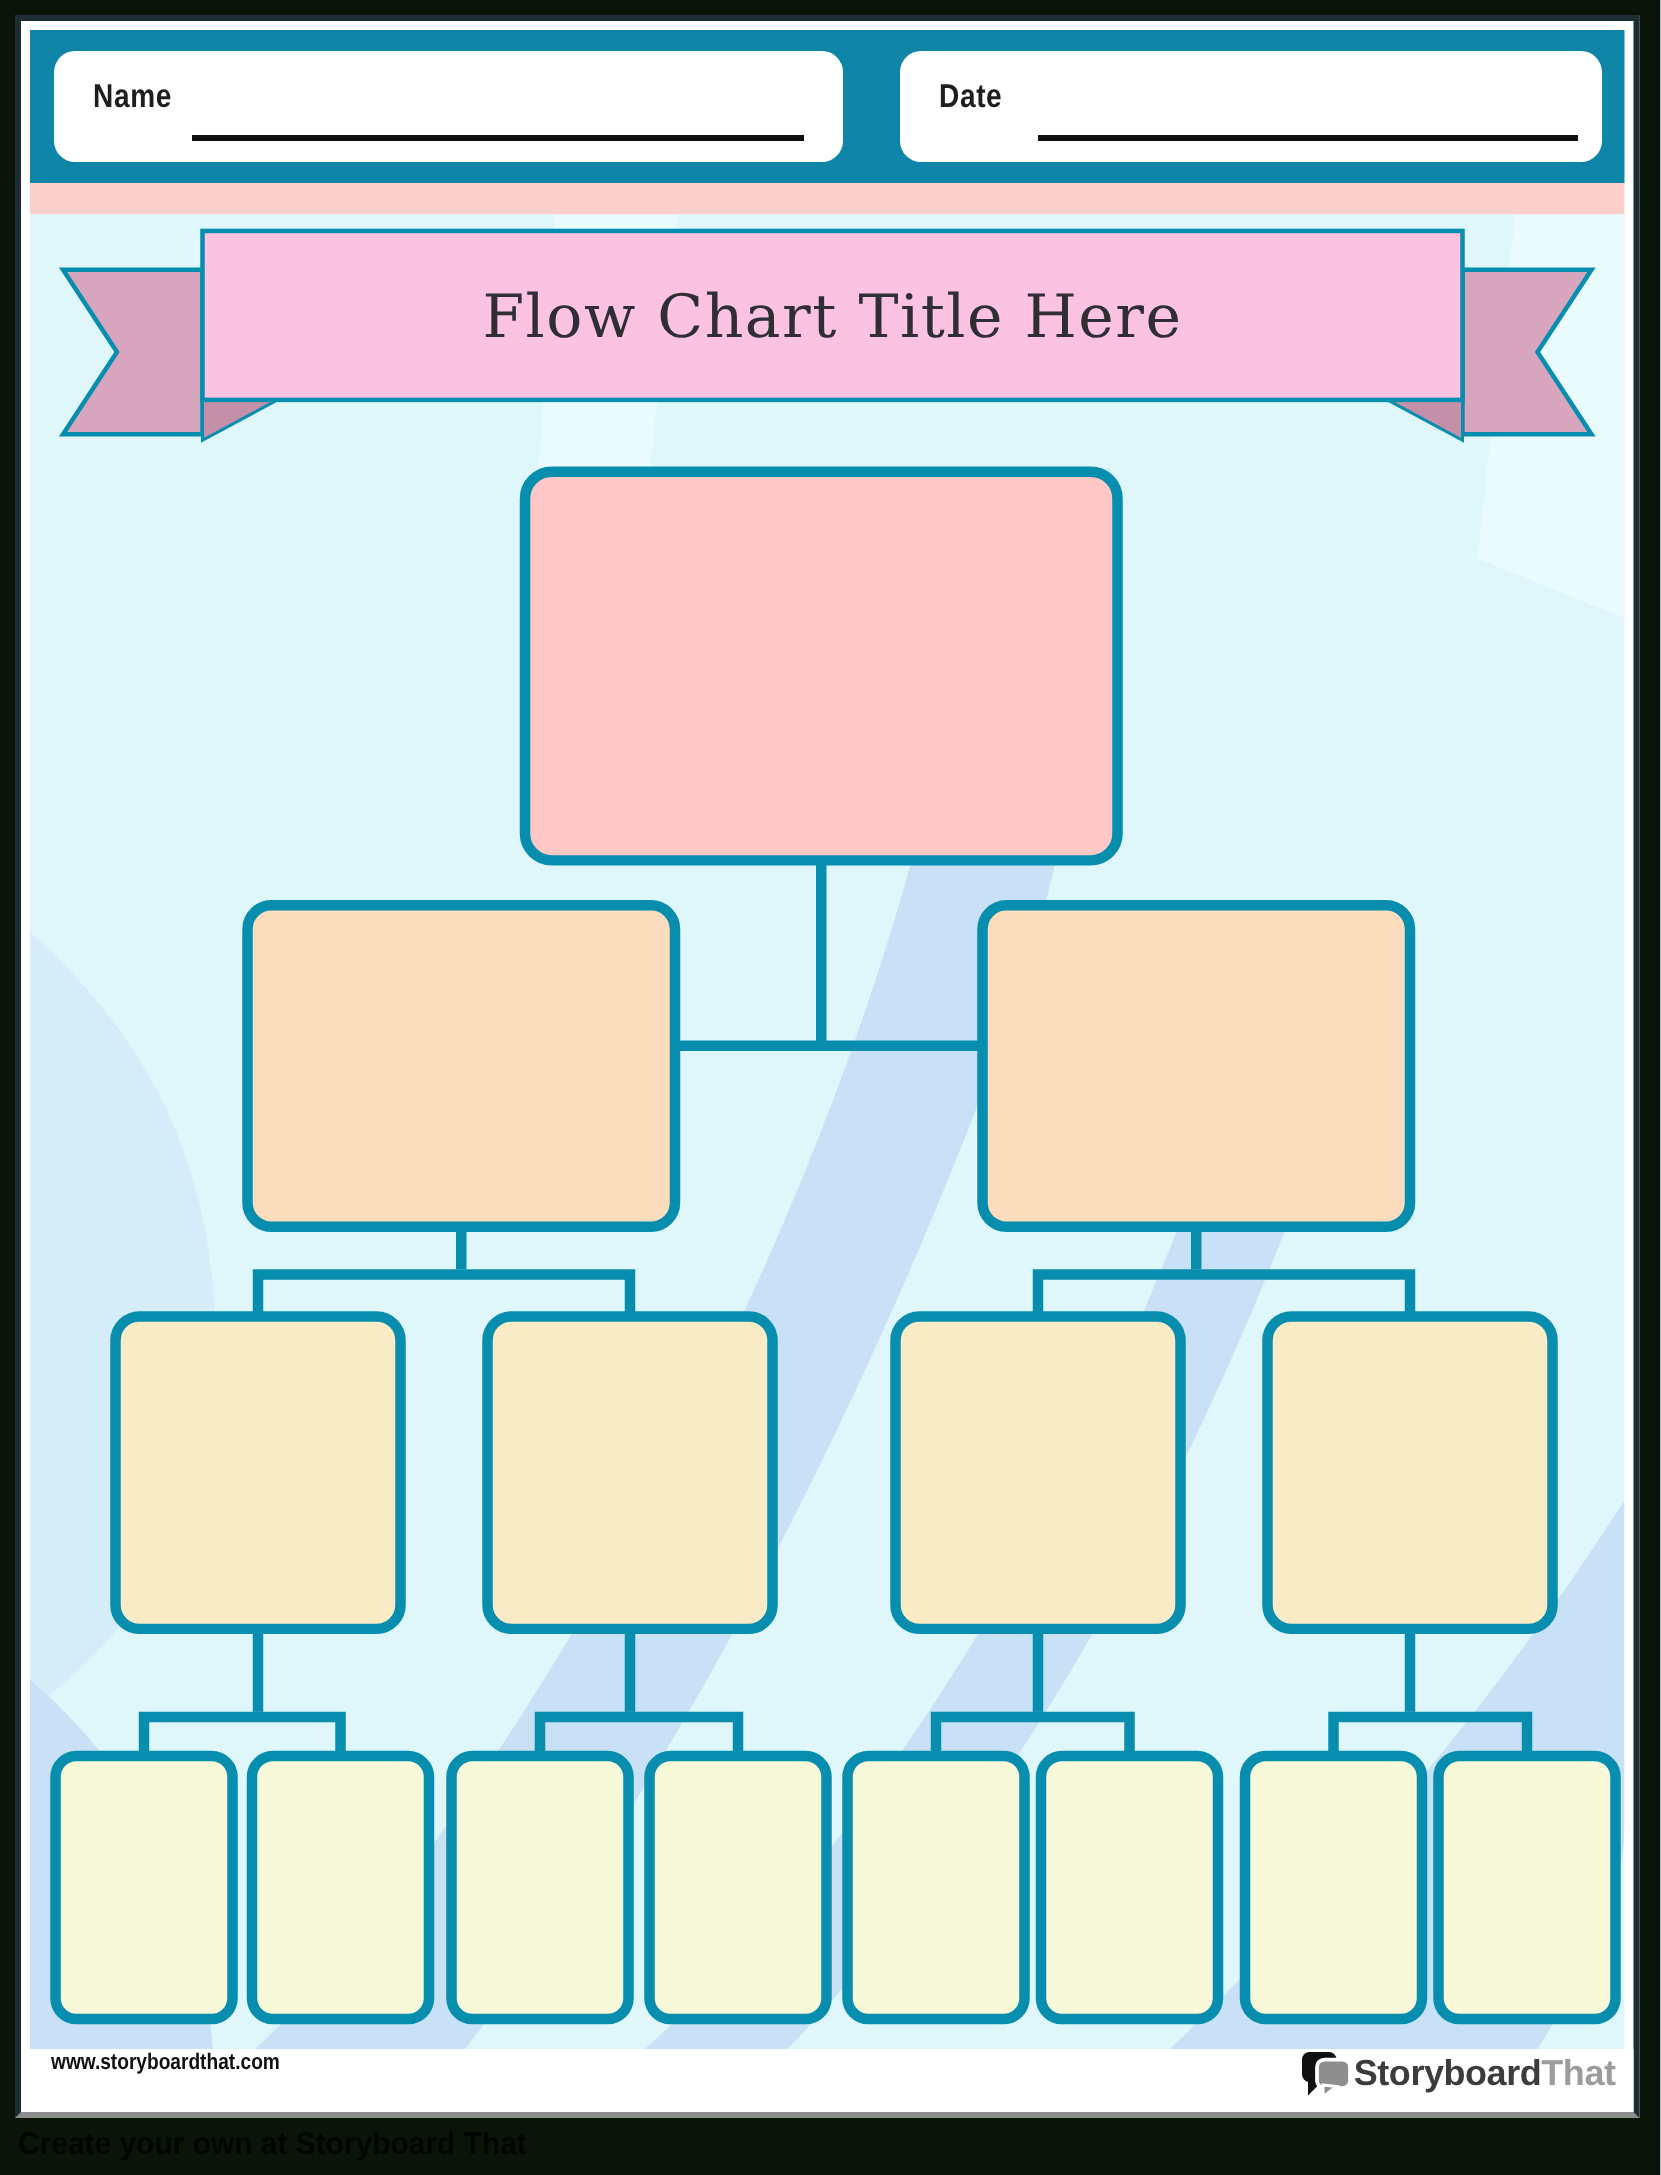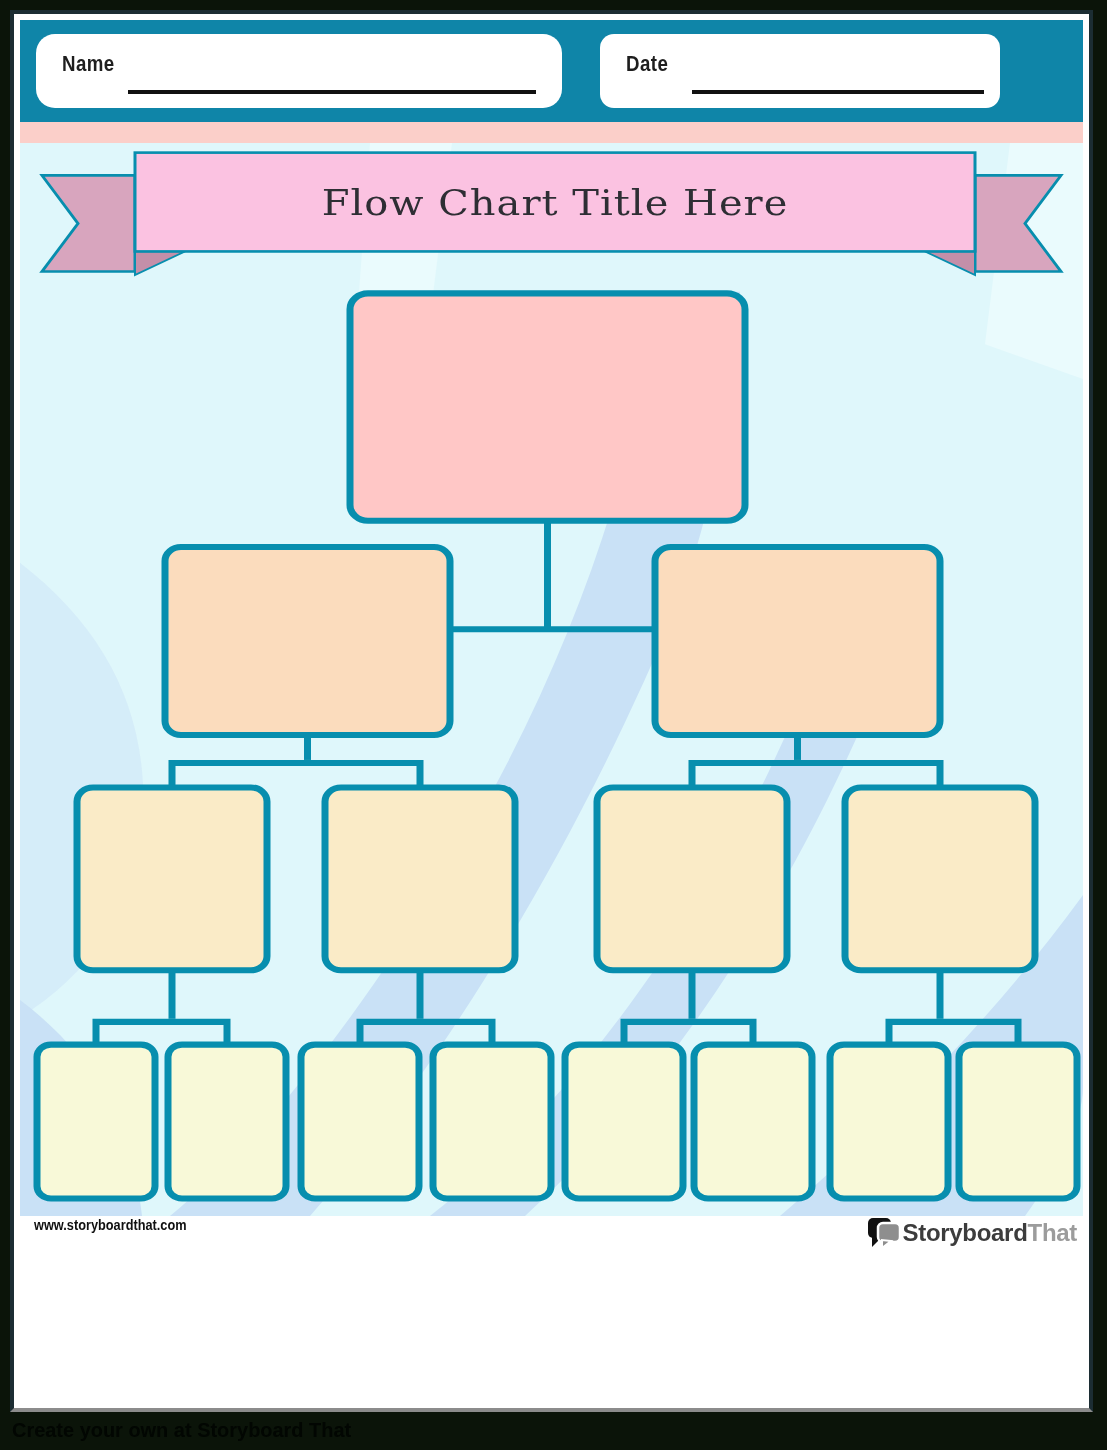--- a/index.html
+++ b/index.html
@@ -2,29 +2,29 @@
 <html><head>
 <meta charset="utf-8">
 <style>
   html,body{margin:0;padding:0;}
   body{width:1107px;height:1450px;overflow:hidden;font-family:"Liberation Sans",sans-serif;}
   .stage{position:relative;width:1107px;height:1450px;background:#0B1409;}
   .page{position:absolute;left:10px;top:10px;width:1083px;height:1402px;background:#ffffff;
         border:4px solid #1C2D33;border-bottom-color:#8C8C8C;box-sizing:border-box;}
   .header-bar{position:relative;margin:6px 6px 0 6px;height:102px;background:#0F85A8;}
   .field-box{position:absolute;top:14px;height:74px;background:#ffffff;border-radius:14px;}
-  .name-box{left:16px;width:526px;border-radius:19px;}
-  .date-box{left:580px;width:400px;}
+  .name-box{left:16px;width:526px;}
+  .date-box{left:580px;width:468px;}
   .field-label{position:absolute;left:26px;top:17px;font-size:22px;font-weight:700;color:#1E1E1E;
                display:inline-block;transform:scaleX(.85);transform-origin:0 50%;letter-spacing:.5px;}
   .write-line{position:absolute;left:92px;bottom:14px;height:4px;background:#111;}
   .name-box .write-line{right:26px;}
   .date-box .write-line{right:16px;}
   .pink-strip{margin:0 6px;height:21px;background:#FBCFC9;}
-  .content{position:relative;margin:0 6px;height:1073px;background:#DFF7FB;overflow:hidden;}
+  .content{position:relative;margin:0 6px;height:1223px;background:#DFF7FB;overflow:hidden;}
   .content svg{position:absolute;left:0;top:0;width:100%;height:100%;}
   .footer{height:42px;background:#ffffff;display:flex;align-items:flex-start;justify-content:space-between;
           padding:0 12px 0 20px;box-sizing:border-box;}
   .website{font-size:15px;font-weight:700;color:#101010;display:inline-block;
            transform:scaleX(.85);transform-origin:0 50%;}
   .logo{display:flex;align-items:center;gap:0;}
   .logo-text{font-size:24px;font-weight:700;letter-spacing:-.3px;}
   .logo-dark{color:#3C3C3C;}
   .logo-gray{color:#9C9C9C;}
   .tagline{position:absolute;left:12px;top:1418px;font-size:21px;font-weight:700;

